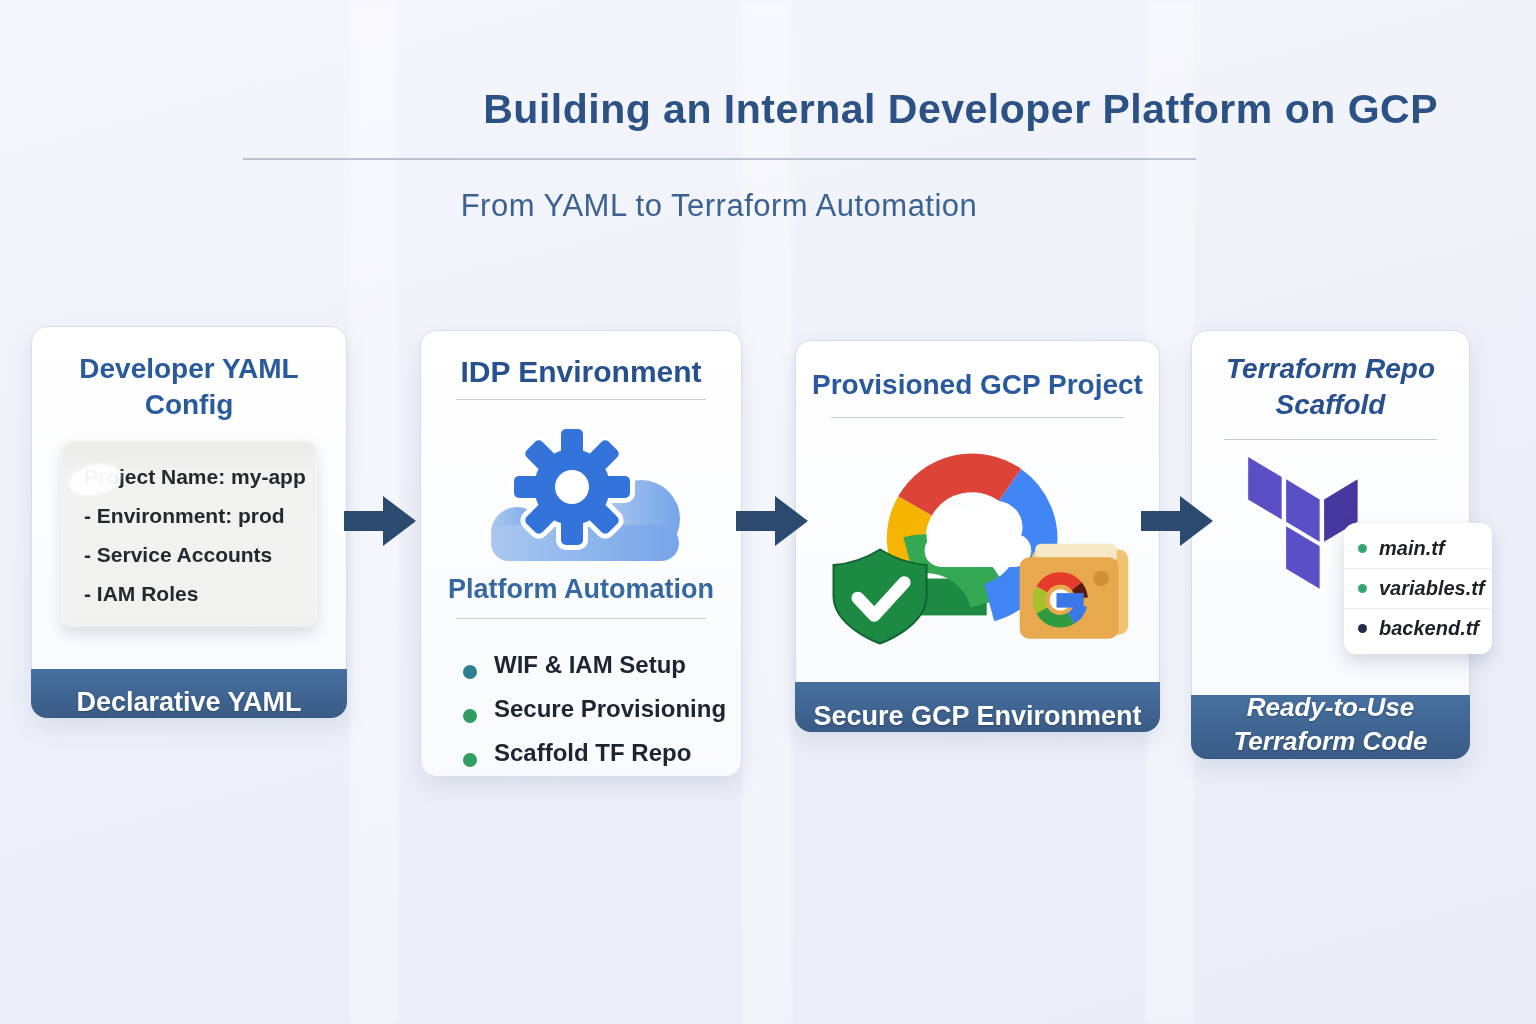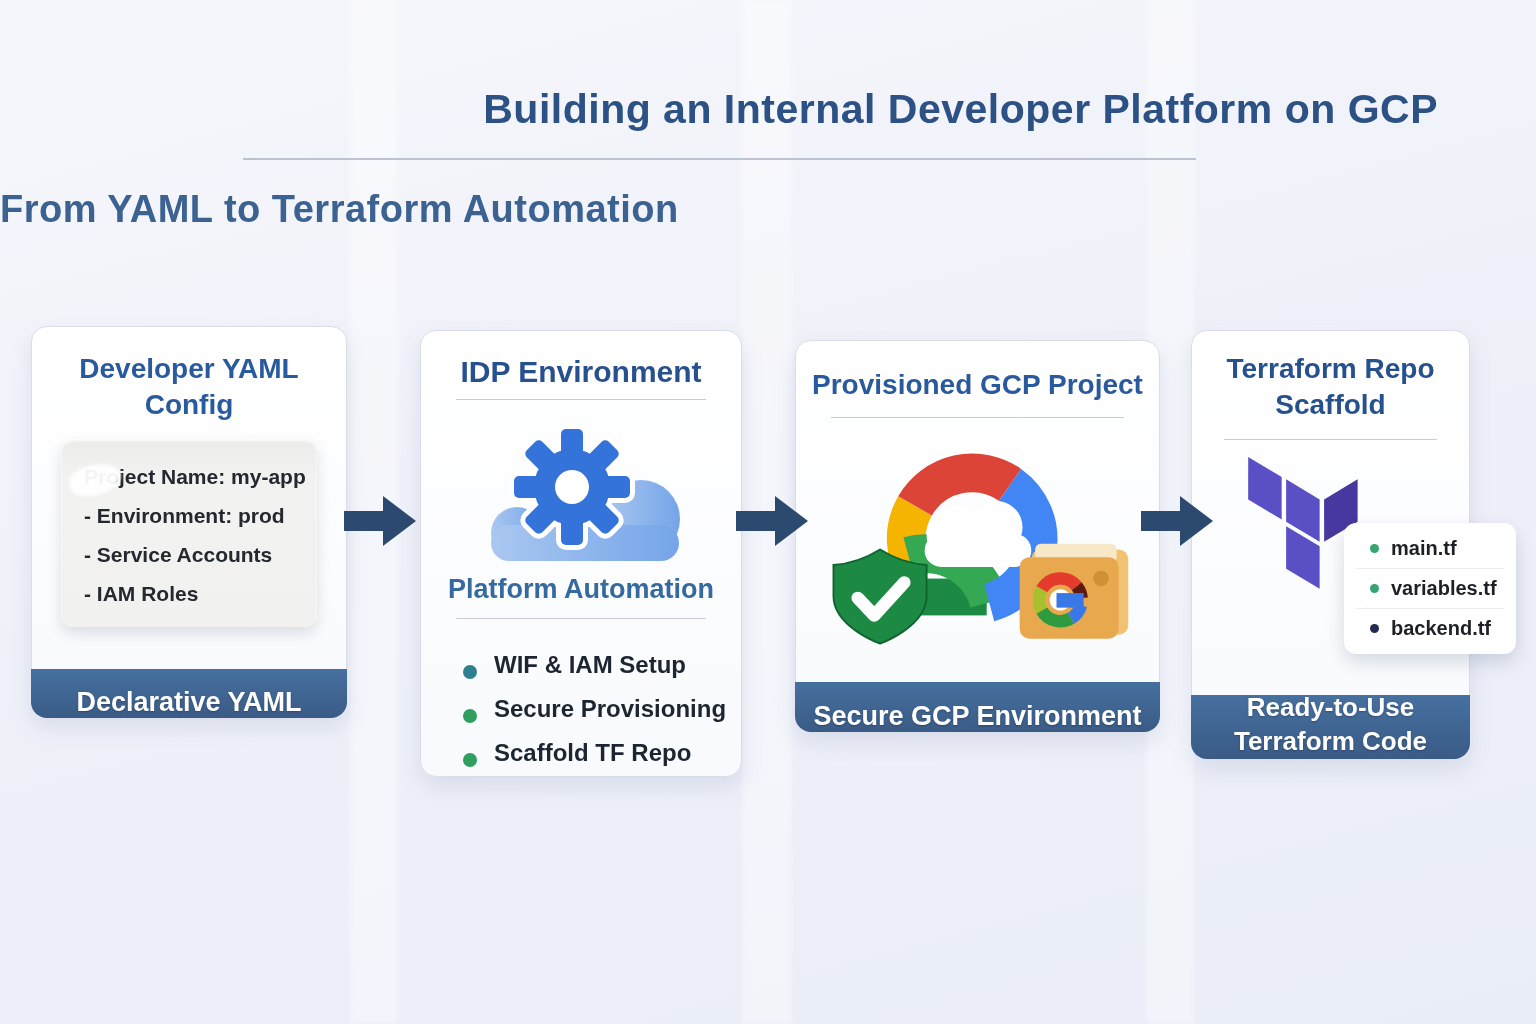--- a/index.html
+++ b/index.html
@@ -6,22 +6,22 @@
   body{font-family:"Liberation Sans","DejaVu Sans",sans-serif;}
   #stage{
     position:relative;width:1536px;height:1024px;overflow:hidden;
     background:linear-gradient(165deg,#f6f7fc 0%,#eff1f9 45%,#e9edf7 100%);
   }
   .band{position:absolute;top:0;bottom:0;background:rgba(255,255,255,.38);filter:blur(2px);}
   
   .header{position:absolute;left:0;top:86px;width:1438px;text-align:right;}
   .title{font-size:41px;font-weight:bold;color:#2c5184;letter-spacing:.5px;margin:0;}
   .title-divider{position:absolute;left:243px;top:158px;width:953px;height:2px;background:#bcc2cf;}
-  .subtitle{position:absolute;left:0;top:188px;width:1438px;
-    font-size:38px;font-weight:700;color:#3c6292;letter-spacing:.5px;}
+  .subtitle{position:absolute;left:0;top:188px;width:1438px;text-align:center;
+    font-size:31px;font-weight:400;color:#3c6292;letter-spacing:.5px;}
   
   .card{position:absolute;background:linear-gradient(#ffffff,#f8fafd);
     border:1px solid #d9dde9;border-radius:16px;
     box-shadow:0 10px 22px rgba(70,90,140,.13);}
   .card-title{position:absolute;left:0;right:0;text-align:center;font-weight:bold;color:#2a5a9e;line-height:1.28;}
   .card-divider{position:absolute;height:1px;background:#c6ccd8;}
   .footer-bar{position:absolute;left:-1px;right:-1px;bottom:-1px;
     background:linear-gradient(#46709f,#3a5b86);border-radius:0 0 16px 16px;
     display:flex;align-items:flex-end;justify-content:center;text-align:center;
     color:#ffffff;font-weight:bold;text-shadow:0 1px 2px rgba(0,0,0,.25);}
@@ -50,27 +50,27 @@
   .dot-teal{background:#2e7f8f;}
   .dot-green{background:#2f9e60;}
   .bullet-label{font-size:24px;font-weight:600;color:#1d2531;}
   
   #card3{left:795px;top:326px;width:363px;height:390px;margin-top:14px;}
   #card3 .card-title{top:26px;font-size:28px;}
   #card3 .card-divider{left:35px;right:35px;top:76px;}
   .gcpcluster{position:absolute;left:16px;top:96px;}
   #card3 .footer-bar{height:50px;font-size:27px;}
   
-  #card4{left:1191px;top:330px;width:277px;height:427px;}
+  #card4{left:1191px;top:330px;width:277px;height:427px;font-style:italic;}
   #card4 .card-title{top:20px;font-size:28px;color:#27508f;padding:0 18px;}
   #card4 .card-divider{left:32px;right:32px;top:108px;}
   .tflogo{position:absolute;left:56px;top:126px;}
   .filebox{position:absolute;left:152px;top:192px;width:148px;
     background:#ffffff;border-radius:12px;box-shadow:0 8px 18px rgba(50,60,100,.18);
-    padding:6px 12px;z-index:5;}
+    padding:6px 0;z-index:5;}
   .file-row{display:flex;align-items:center;height:39px;padding:0 14px;border-top:1px solid #ededef;}
   .file-row:first-child{border-top:none;}
   .file-dot{width:9px;height:9px;border-radius:50%;margin-right:12px;flex:none;}
   .fdot-green{background:#34a56f;}
   .fdot-navy{background:#232c4e;}
   .file-name{font-size:20px;font-weight:bold;color:#1d2127;}
   #card4 .footer-bar{height:64px;font-size:26px;line-height:1.3;}
   #card4 .footer-bar span{display:block;max-width:230px;}
   
   .flow-arrow{position:absolute;width:74px;height:58px;}

